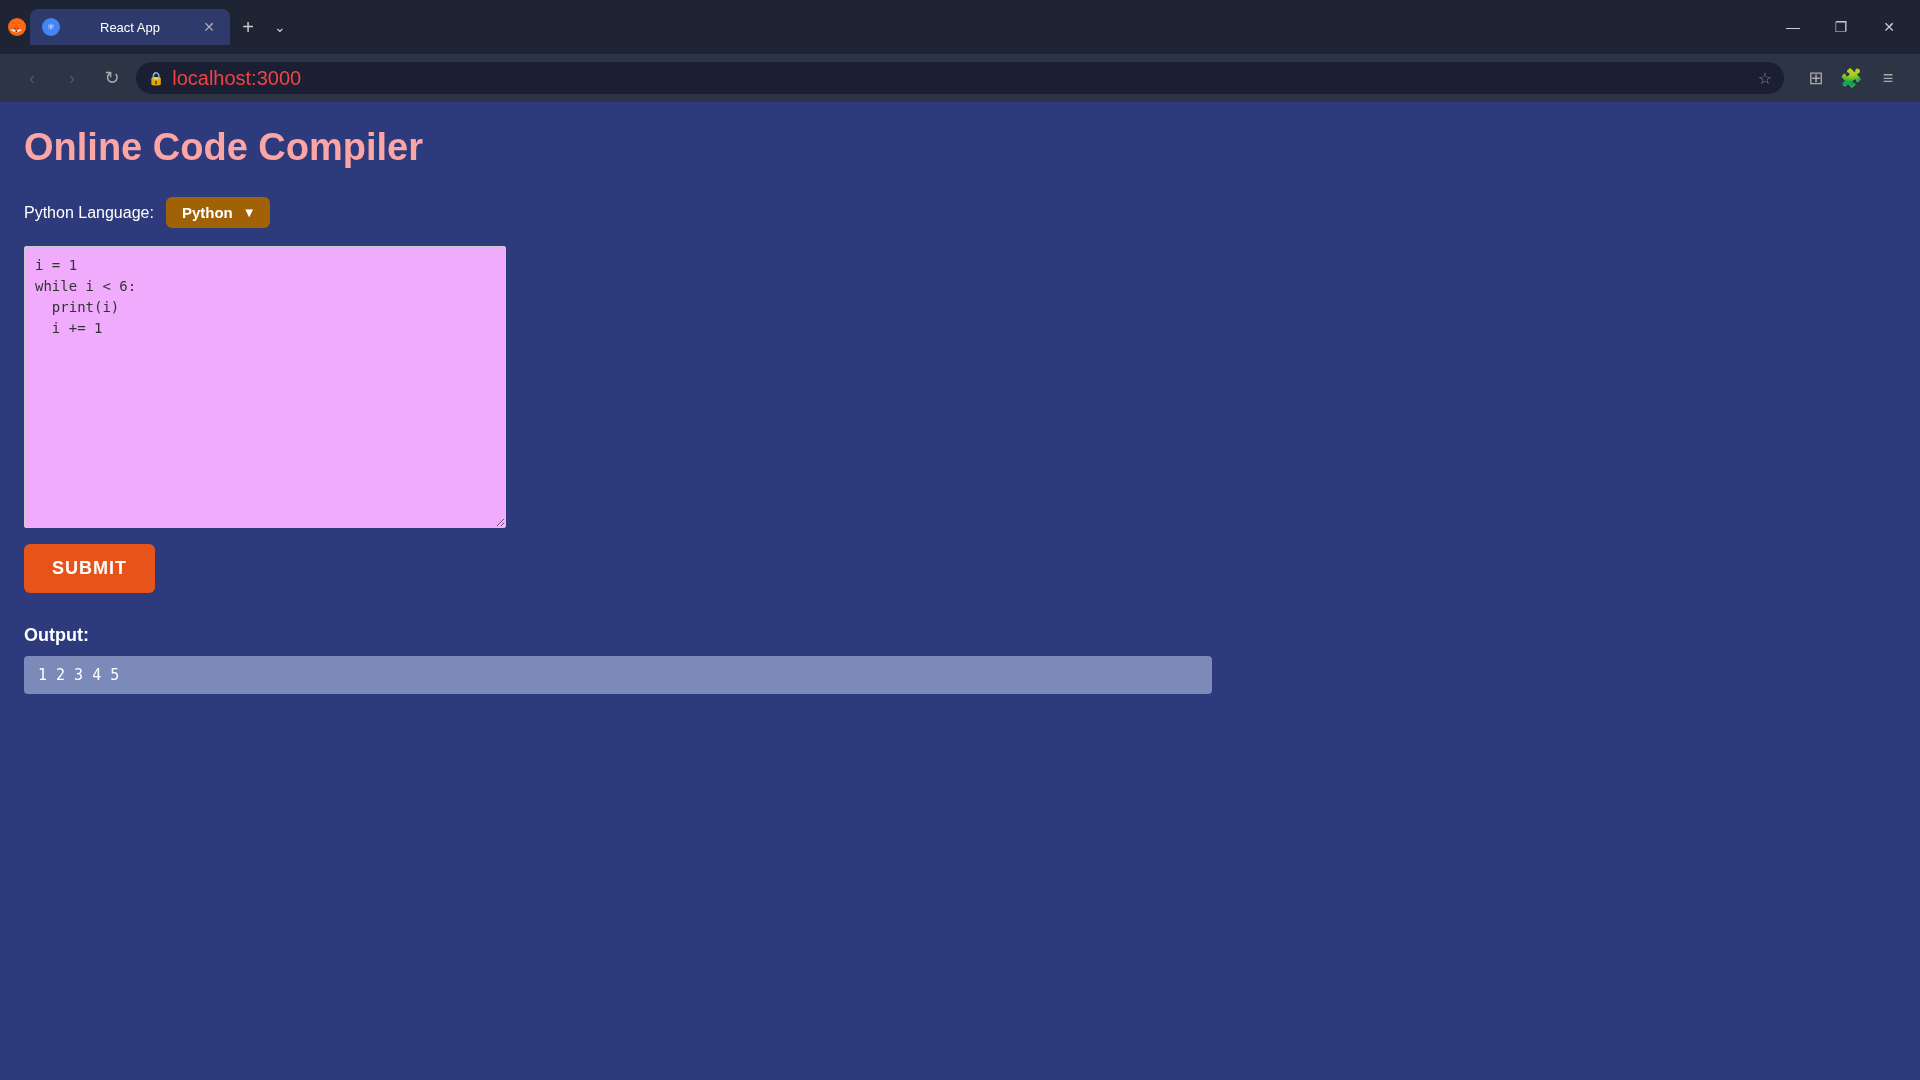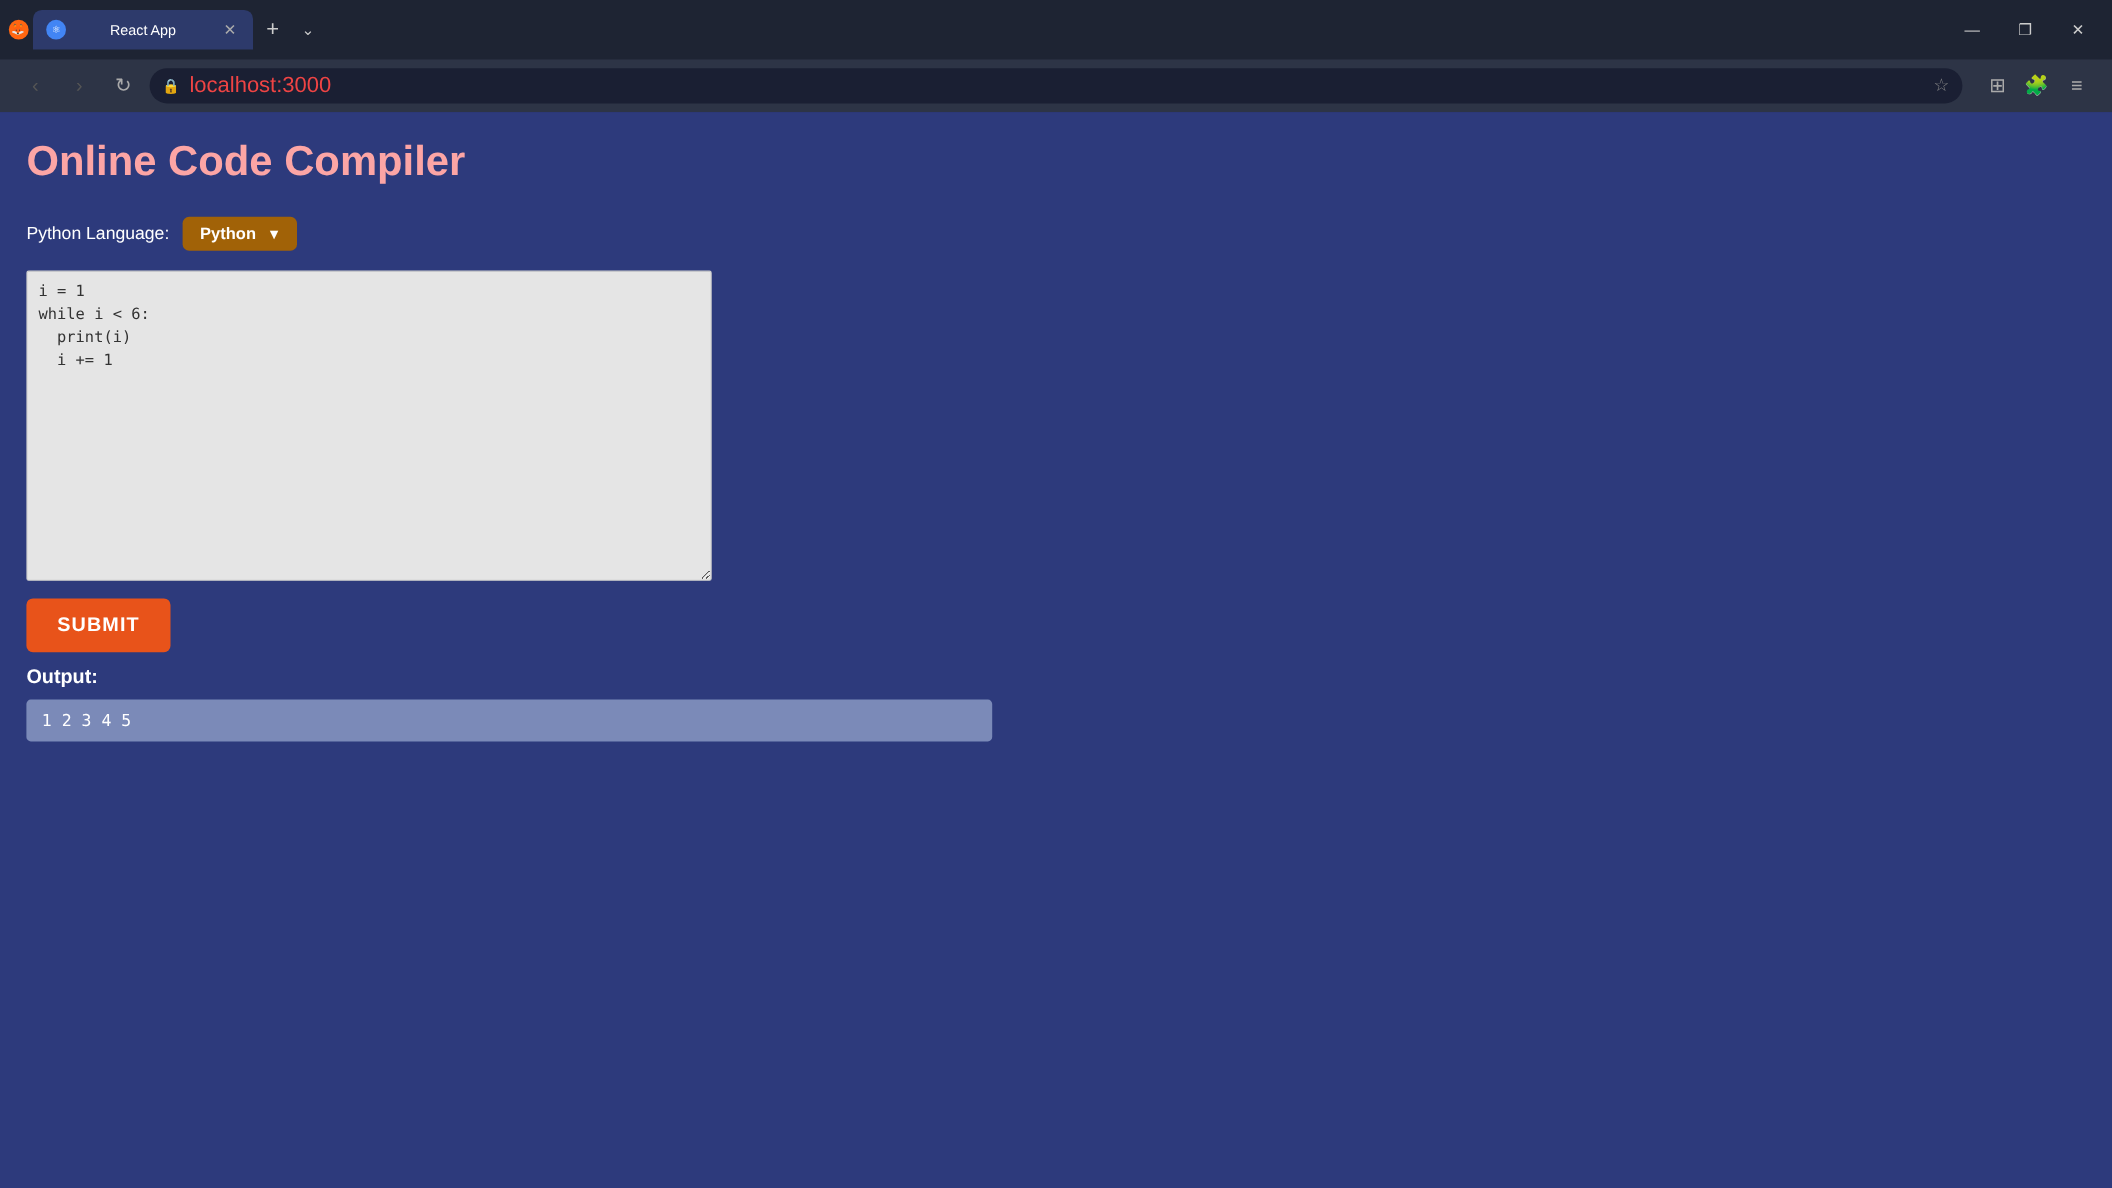--- a/index.html
+++ b/index.html
@@ -229,23 +229,23 @@
       display: flex;
       align-items: center;
       gap: 10px;
     }
 
     .dropdown-arrow {
       font-size: 13px;
     }
 
     .code-textarea {
-      width: 623px;
+      width: 482px;
       height: 282px;
-      background: #e5e5e5;
+      background: #f0abfc;
       border: 1px solid #ccc;
       border-radius: 2px;
       padding: 8px 10px;
       font-family: monospace;
       font-size: 14px;
       resize: both;
       display: block;
       color: #333;
       line-height: 1.5;
     }
@@ -253,38 +253,39 @@
     .submit-btn {
       background: #e8531a;
       color: white;
       border: none;
       border-radius: 6px;
       padding: 14px 28px;
       font-size: 18px;
       font-weight: bold;
       cursor: pointer;
       margin-top: 16px;
+      margin-bottom: 20px;
       letter-spacing: 1px;
     }
 
     .output-label {
       color: white;
       font-size: 18px;
       font-weight: bold;
       margin-bottom: 10px;
       margin-top: 12px;
     }
 
     .output-box {
       background: #7b8ab8;
       color: white;
       padding: 10px 14px;
       border-radius: 4px;
       font-size: 15px;
-      width: 878px;
+      width: 1188px;
       font-family: monospace;
     }
   </style>
 </head>
 <body>
 
 <div class="browser-chrome">
 
   <div class="browser-titlebar">
 

